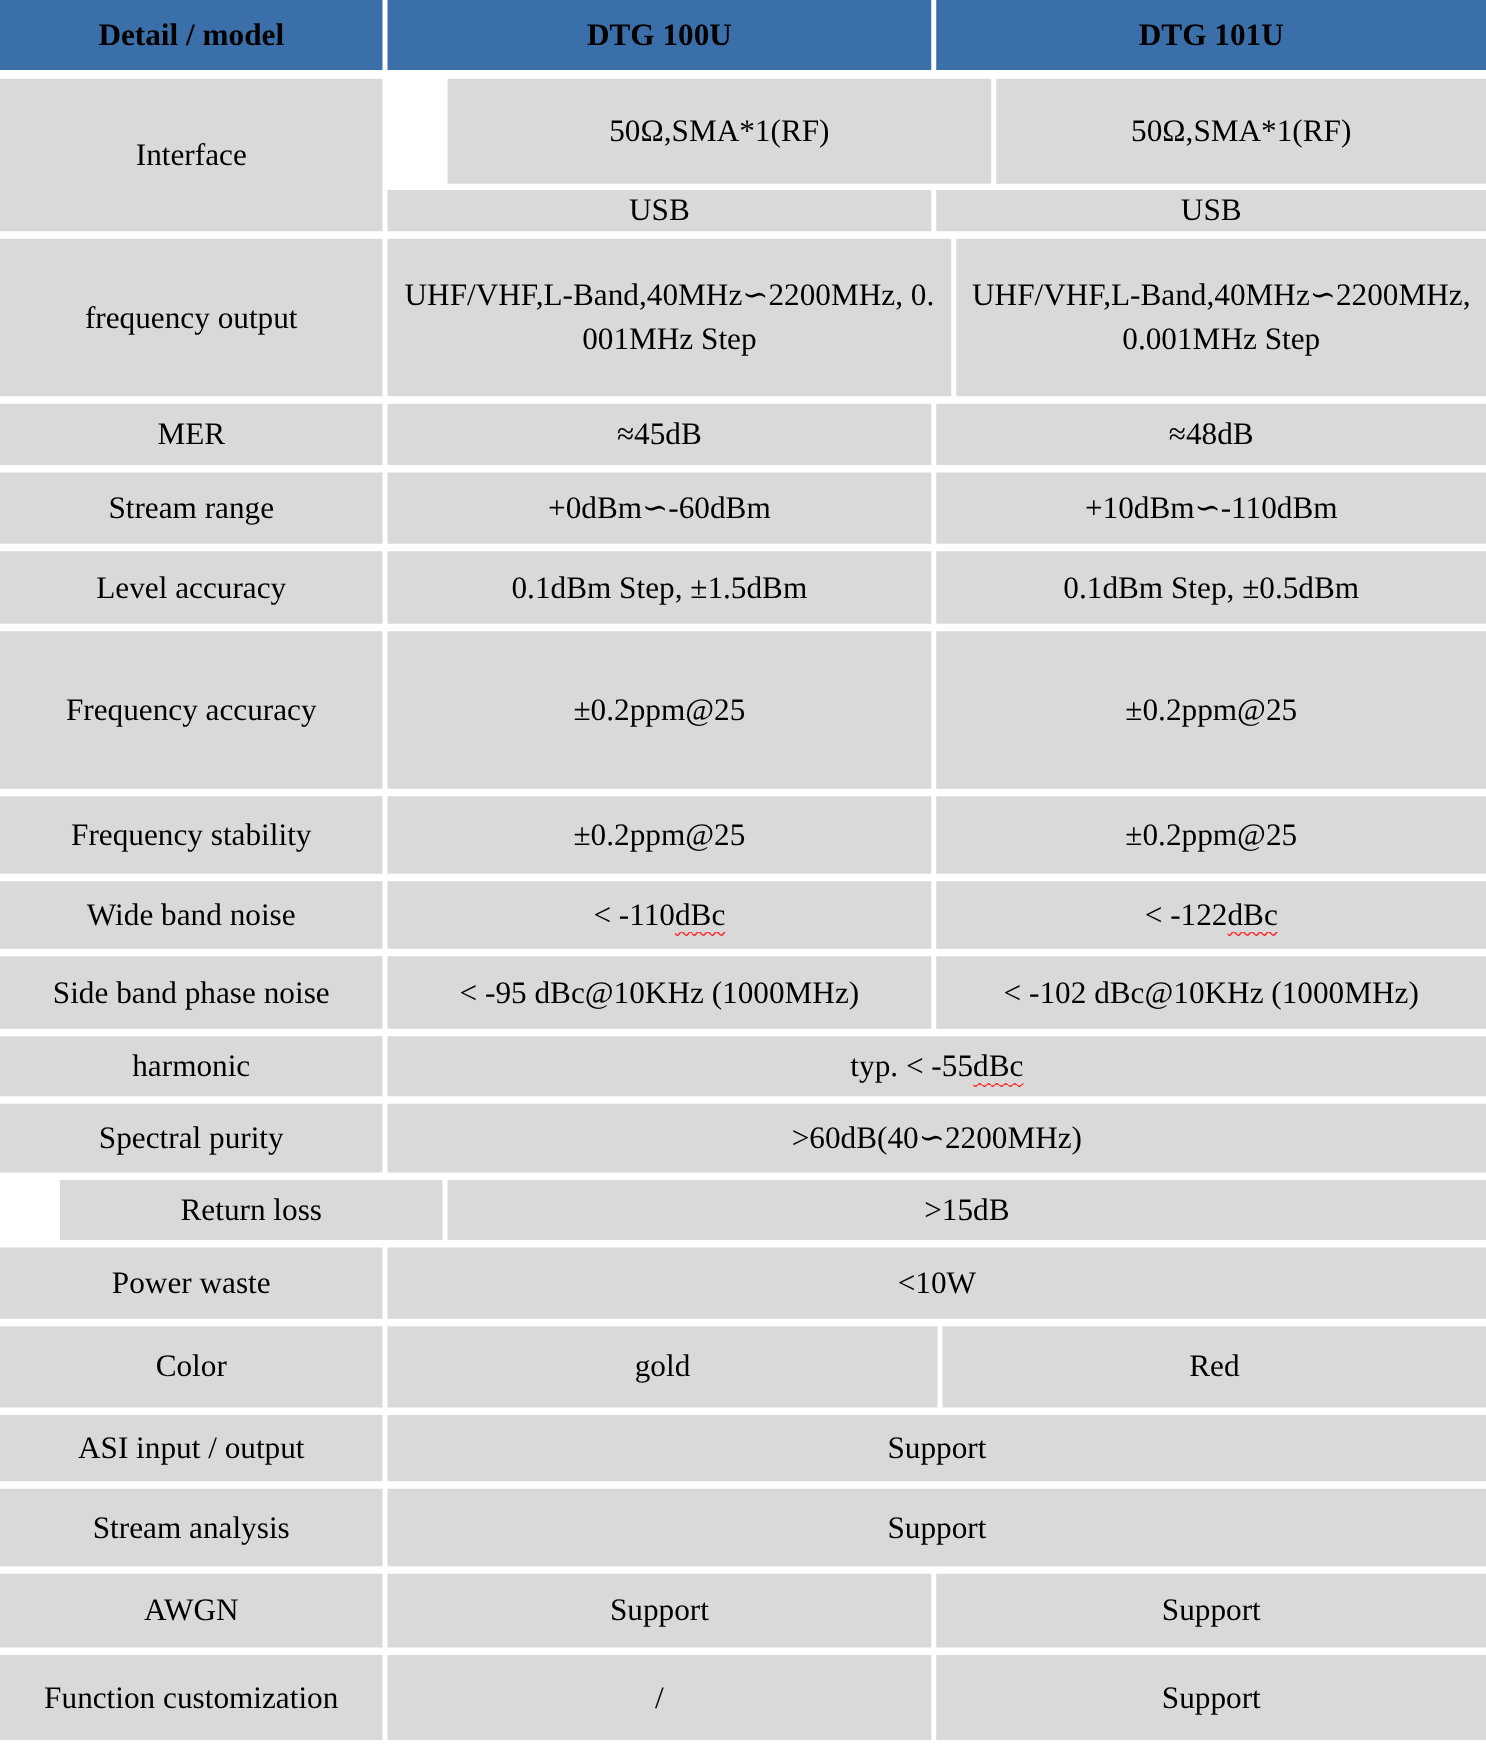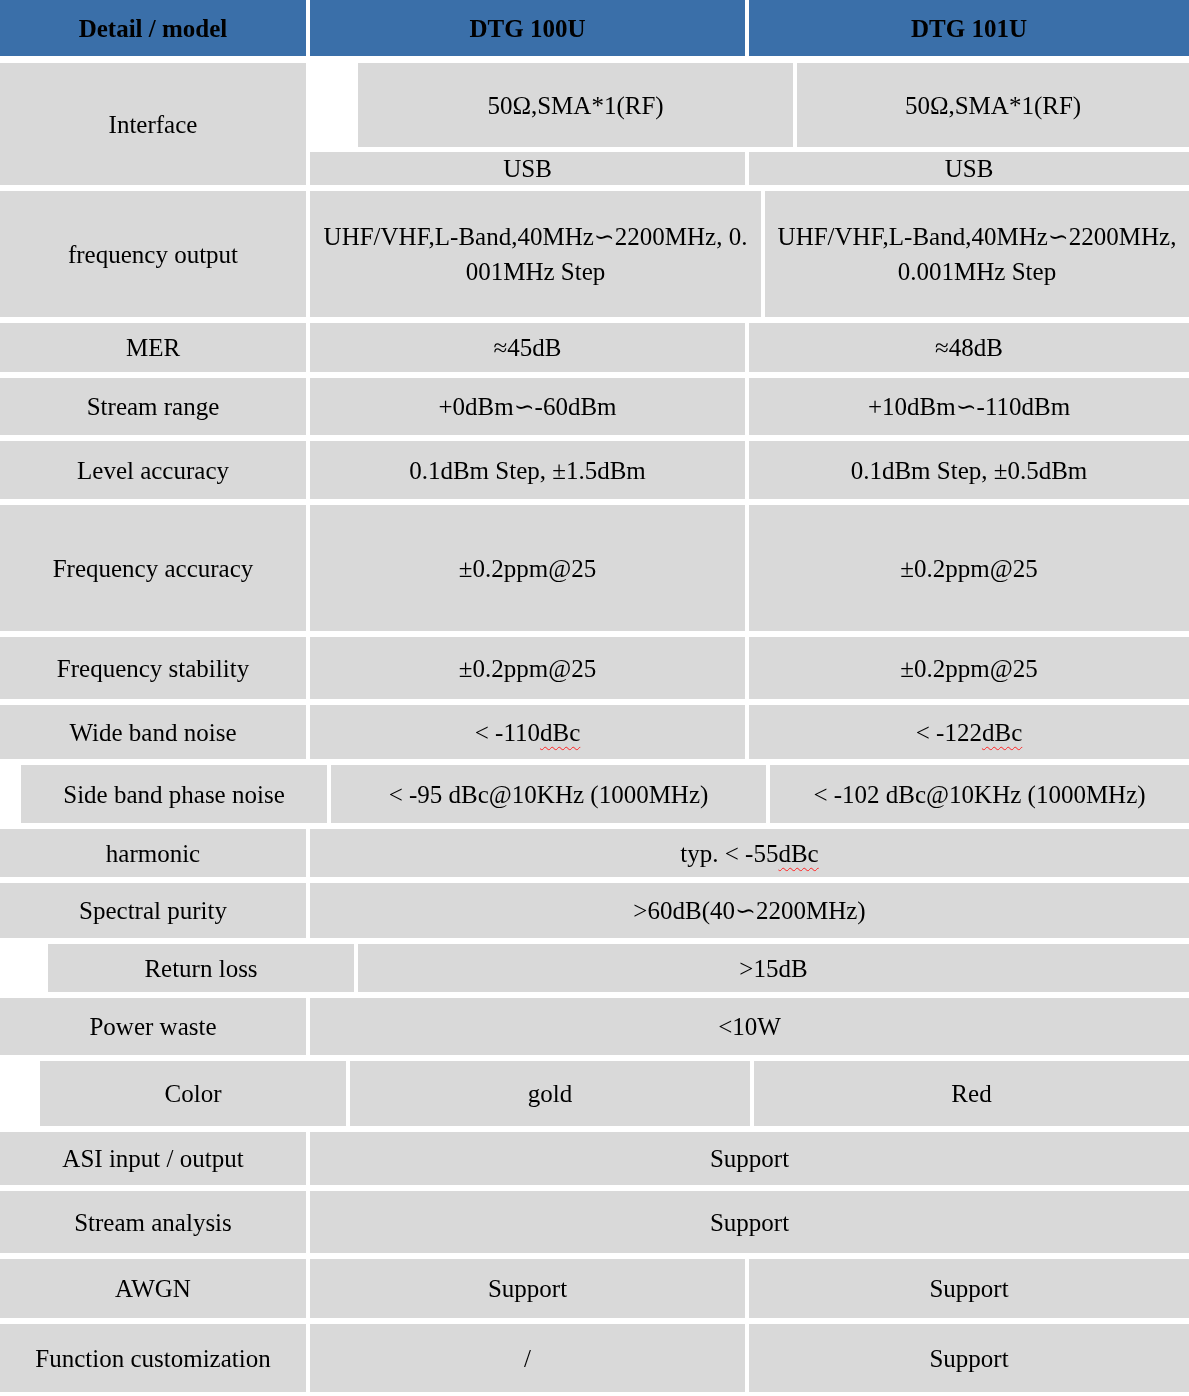--- a/index.html
+++ b/index.html
@@ -176,21 +176,21 @@
           <div class="cell val-a">
             <span>&lt; -110 </span>
             <span class="squiggle">dBc</span>
           </div>
           <div class="cell val-b">
             <span>&lt; -122 </span>
             <span class="squiggle">dBc</span>
           </div>
         </div>
       </div>
-      <div class="band" style="height: 58px; margin-left: 21px;">
+      <div class="band" style="height: 58px;">
         <div class="cell label-col">Side band phase noise</div>
         <div class="vals">
           <div class="cell val-a">
             <span>&lt; -95 dBc@10KHz (1000MHz)</span>
           </div>
           <div class="cell val-b">
             <span>&lt; -102 dBc@10KHz (1000MHz)</span>
           </div>
         </div>
       </div>
@@ -220,21 +220,21 @@
         </div>
       </div>
       <div class="band" style="height: 57px;">
         <div class="cell label-col">Power waste</div>
         <div class="vals">
           <div class="cell val-span">
             <span>&lt;10W</span>
           </div>
         </div>
       </div>
-      <div class="band" style="height: 65px; margin-left: 40px;">
+      <div class="band" style="height: 65px;">
         <div class="cell label-col">Color</div>
         <div class="vals">
           <div class="cell val-b">
             <span>gold</span>
           </div>
           <div class="cell val-a">
             <span>Red</span>
           </div>
         </div>
       </div>

